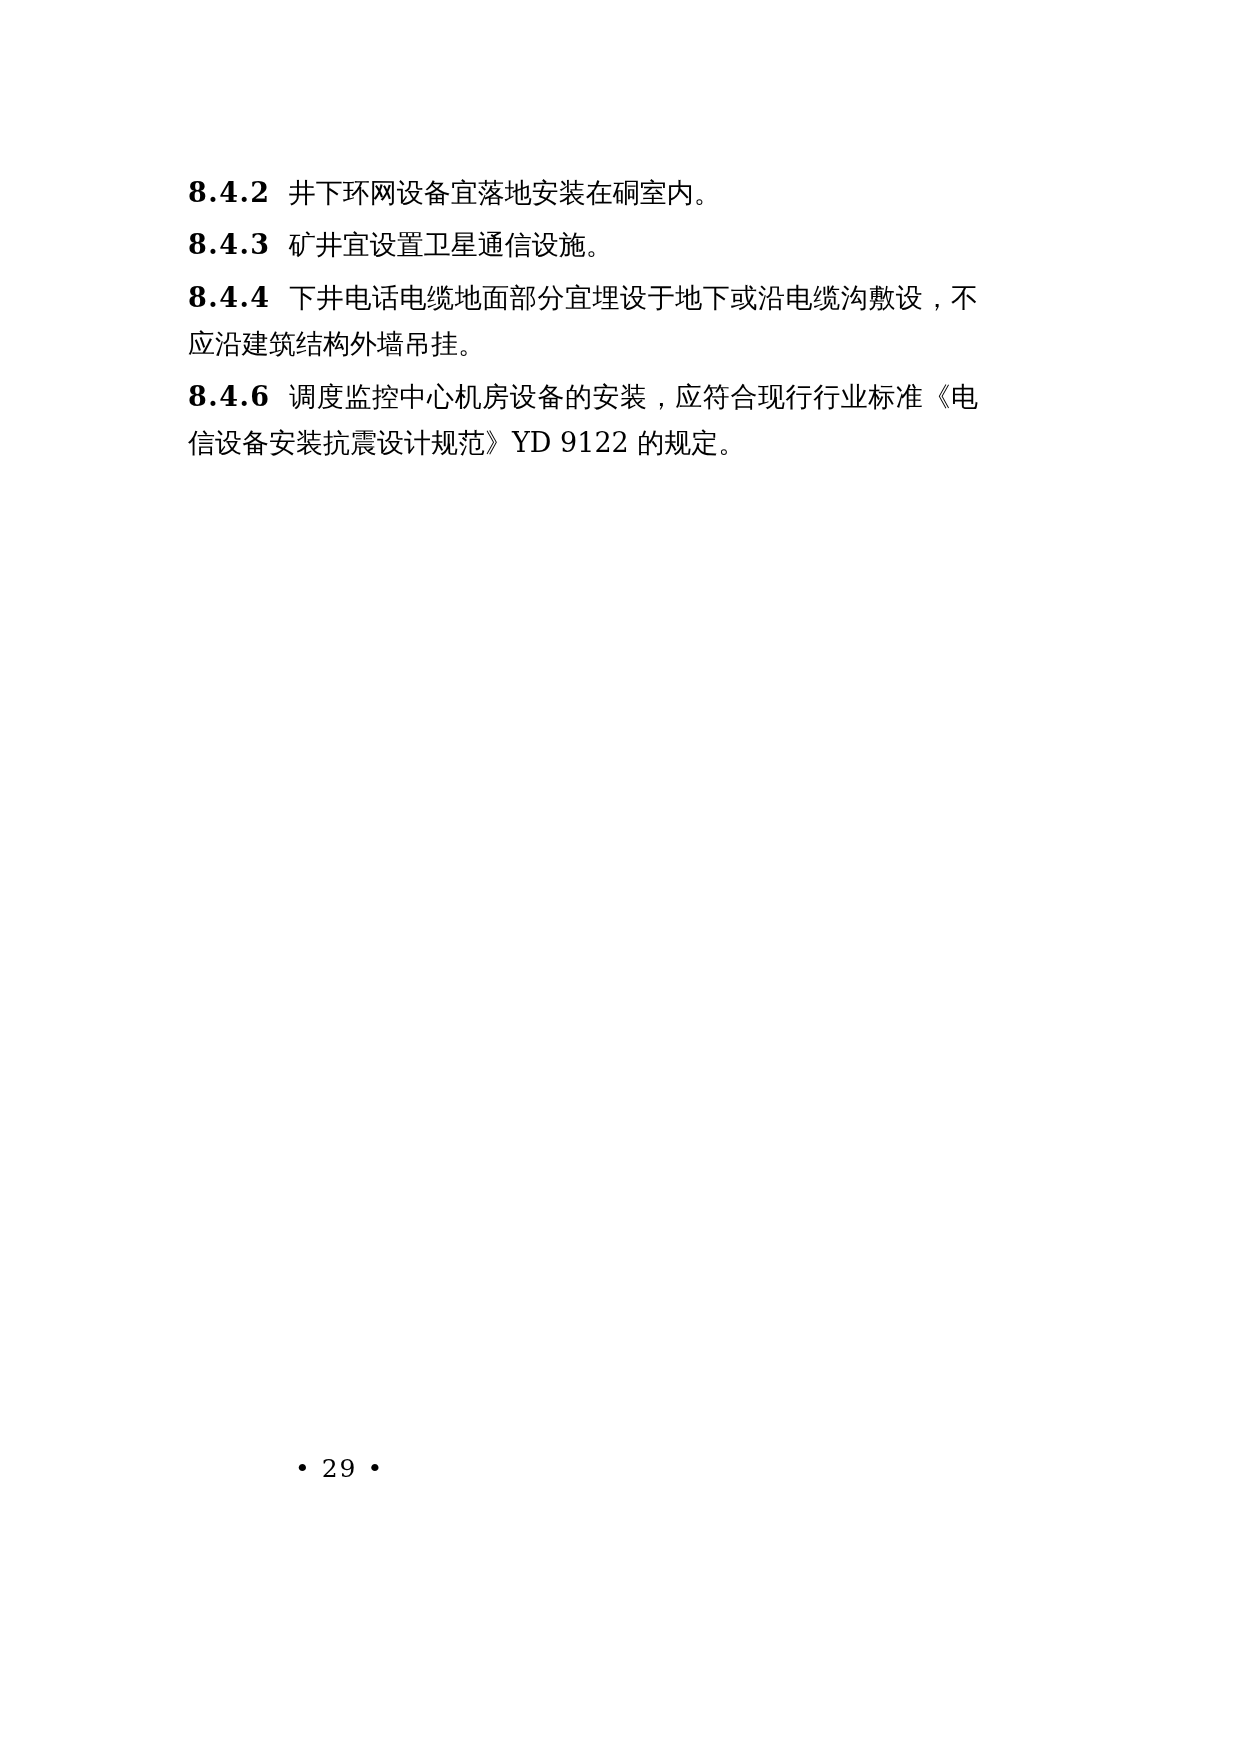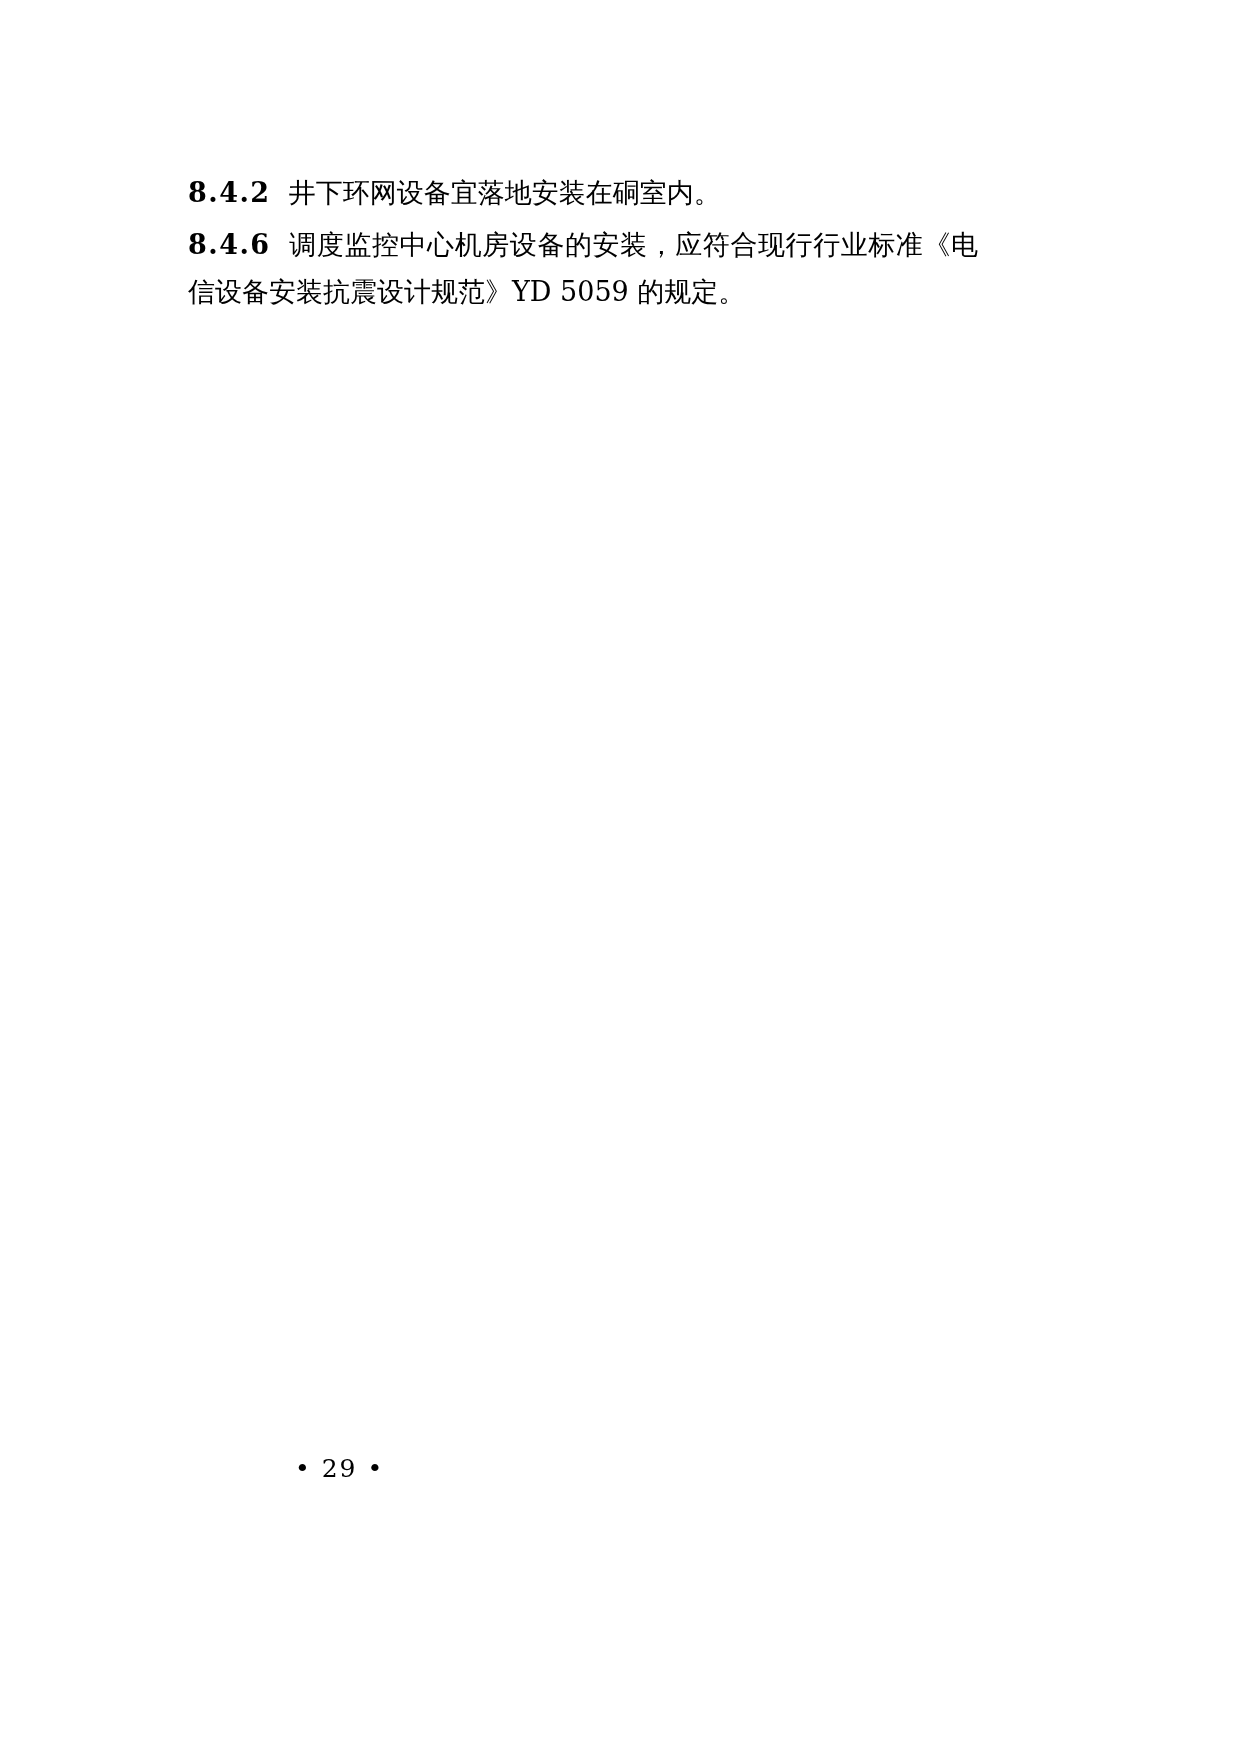--- a/index.html
+++ b/index.html
@@ -59,25 +59,31 @@
 <body>
 
 <div class="page">
 
   <div class="content">
 
     <p class="clause">
       <span class="num">8.4.2</span><span class="body-text">井下环网设备宜落地安装在硐室内。</span>
     </p>
 
+    <p class="clause">
+      <span class="num">8.4.3</span><span class="body-text">矿井宜设置卫星通信设施。</span>
+    </p>
 
+    <p class="clause">
+      <span class="num">8.4.4</span><span class="body-text">下井电话电缆地面部分宜埋设于地下或沿电缆沟敷设，不应沿建筑结构外墙吊挂。</span>
+    </p>
 
 
     <p class="clause">
-      <span class="num">8.4.6</span><span class="body-text">调度监控中心机房设备的安装，应符合现行行业标准《电信设备安装抗震设计规范》YD 5059 的规定。</span>
+      <span class="num">8.4.6</span><span class="body-text">调度监控中心机房设备的安装，应符合现行行业标准《电信设备安装抗震设计规范》YD 9122 的规定。</span>
     </p>
 
   </div>
 
   <div class="footer">
     <span class="pgnum">• 29 •</span>
   </div>
 
 </div>
 

